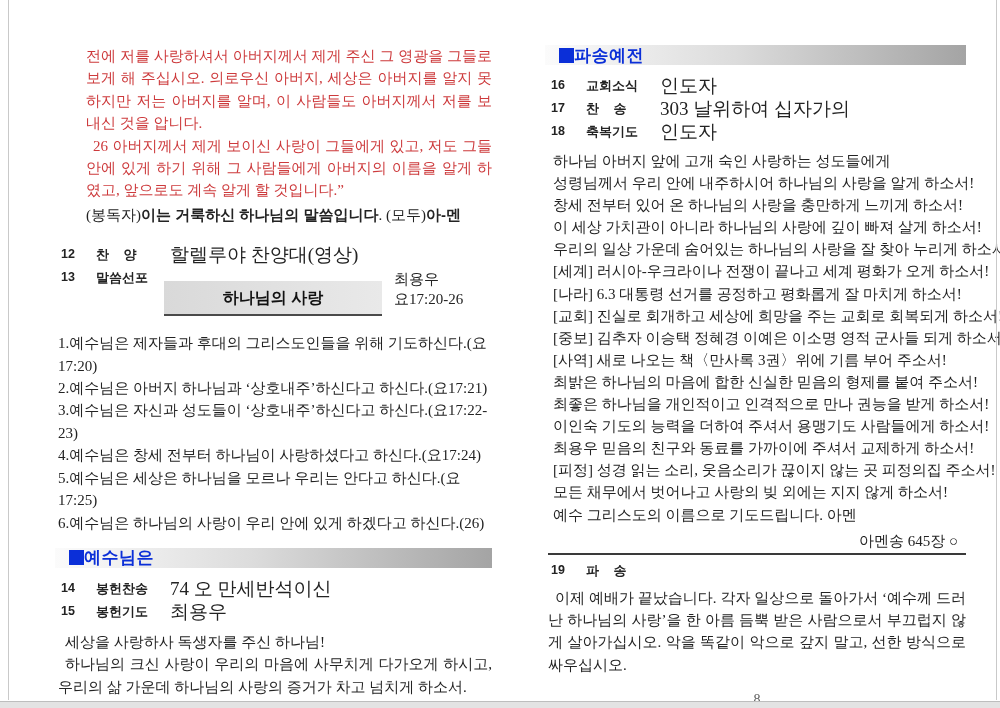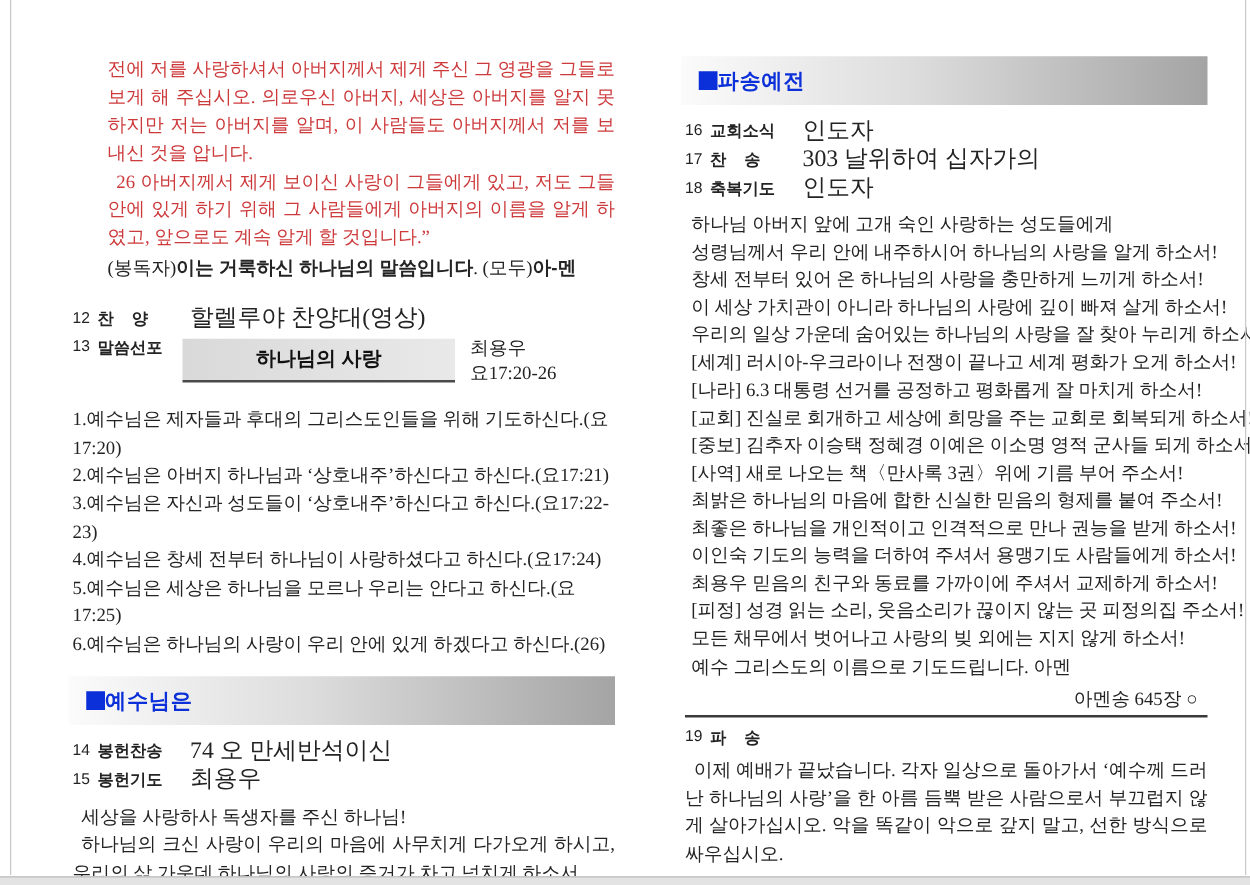--- a/index.html
+++ b/index.html
@@ -23,42 +23,42 @@
   .body-text { font-size:15px; line-height:22.4px; text-align:justify; }
   .red-text { color:#cd3a3c;margin-left:28px; }
   .indent { text-indent:7px; }
 
   .response-line { font-size:15px; line-height:22.4px; margin-top:2px;margin-left:28px; }
   .response-line .b { font-weight:bold; font-family:"Liberation Sans","DejaVu Sans",sans-serif; font-size:15px; }
 
   .item-row { display:flex; align-items:flex-start; font-size:15px; line-height:21px; margin-top:2px; }
   .item-num {
     font-family:"Liberation Sans","DejaVu Sans",sans-serif;
-    font-weight:normal; font-size:12.5px; line-height:21px; margin-right:3px; min-width:17px;
+    font-weight:bold; font-size:12.5px; line-height:21px; margin-right:21px; min-width:17px;text-align:right;
   }
   .item-label {
     font-family:"Liberation Sans","DejaVu Sans",sans-serif;
     font-weight:bold; font-size:13px; line-height:21px; white-space:pre; min-width:68px;
   }
   .item-value { font-size:19px; line-height:21px; margin-left:6px; }
 
   .section-bar {
-    height:39px; margin-top:14px; margin-bottom:10px; margin-left:-3px;
+    height:20px; margin-top:14px; margin-bottom:10px; margin-left:-3px;
     background:linear-gradient(to right,#fbfbfb 0%,#dcdcdc 45%,#a4a4a4 100%);
     display:flex; align-items:center; padding-left:14px;
   }
   .section-square { width:15px; height:15px; background:#0b2fd8; display:inline-block; }
   .section-title {
     font-family:"Liberation Sans","DejaVu Sans",sans-serif;
     font-weight:bold; font-size:17px; color:#0b2fd8; letter-spacing:0.5px;
   }
 
   .sermon-row { display:flex; align-items:flex-start; margin-top:2px; }
   .sermon-box {
-    width:218px; height:35px; margin-top:2px;
+    width:218px; height:35px; margin-top:12px;
     background:linear-gradient(to right,#d9d9d9 0%,#e9e9e9 100%);
     border-bottom:2px solid #4a4a4a;
     display:flex; align-items:center; justify-content:center;
   }
   .sermon-title {
     font-family:"Liberation Sans","DejaVu Sans",sans-serif;
     font-weight:bold; font-size:16px; color:#111;
   }
   .sermon-side { margin-left:12px; font-size:15px; line-height:20px; }
 

